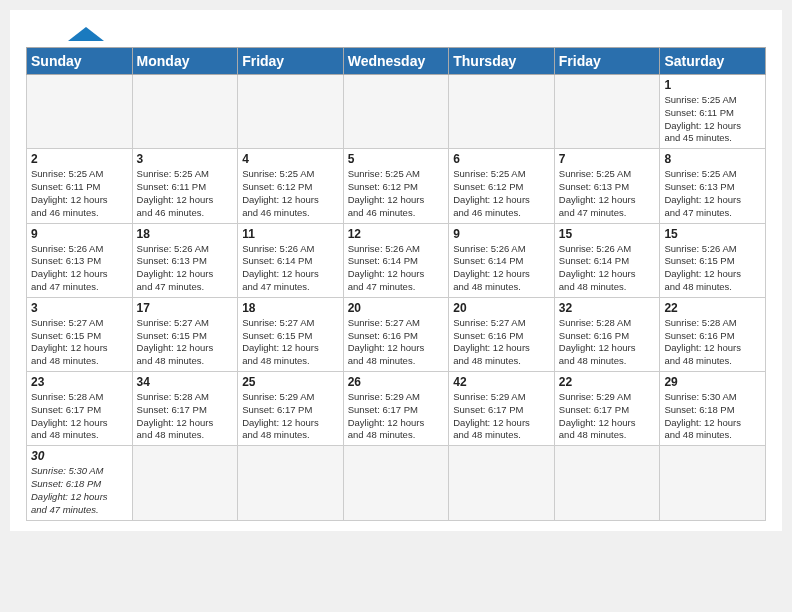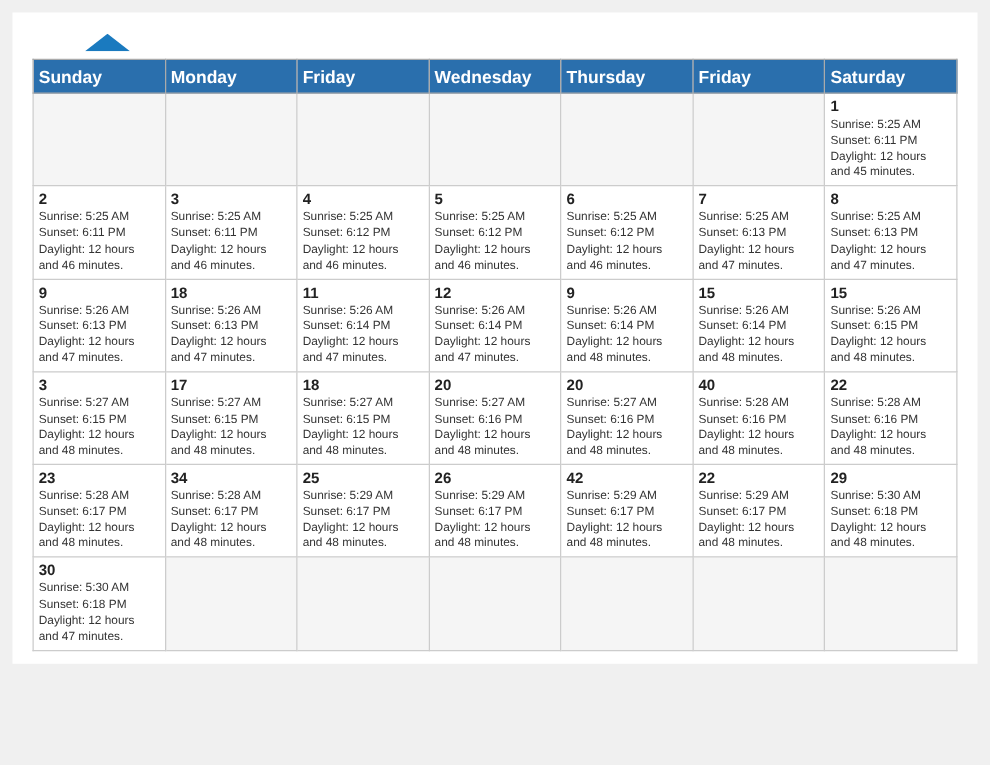--- a/index.html
+++ b/index.html
@@ -70,20 +70,21 @@
       display: block;
       margin-bottom: 2px;
     }
     .day-info {
       font-size: 9.5px;
       color: #333;
       line-height: 1.35;
     }
     .last-row td {
       height: auto;
+      font-style: italic;
     }
   </style>
 </head>
 <body>
 
 <div class="container">
   <div class="header">
     <div class="logo">
 
       <div style="display:flex;align-items:center;gap:2px;">
@@ -261,21 +262,21 @@
 and 48 minutes.</div>
           </td>
           <td>
             <span class="day-num">20</span>
             <div class="day-info" style="white-space: pre-line;">Sunrise: 5:27 AM
 Sunset: 6:16 PM
 Daylight: 12 hours
 and 48 minutes.</div>
           </td>
           <td>
-            <span class="day-num">40</span>
+            <span class="day-num">32</span>
             <div class="day-info" style="white-space: pre-line;">Sunrise: 5:28 AM
 Sunset: 6:16 PM
 Daylight: 12 hours
 and 48 minutes.</div>
           </td>
           <td>
             <span class="day-num">22</span>
             <div class="day-info" style="white-space: pre-line;">Sunrise: 5:28 AM
 Sunset: 6:16 PM
 Daylight: 12 hours

